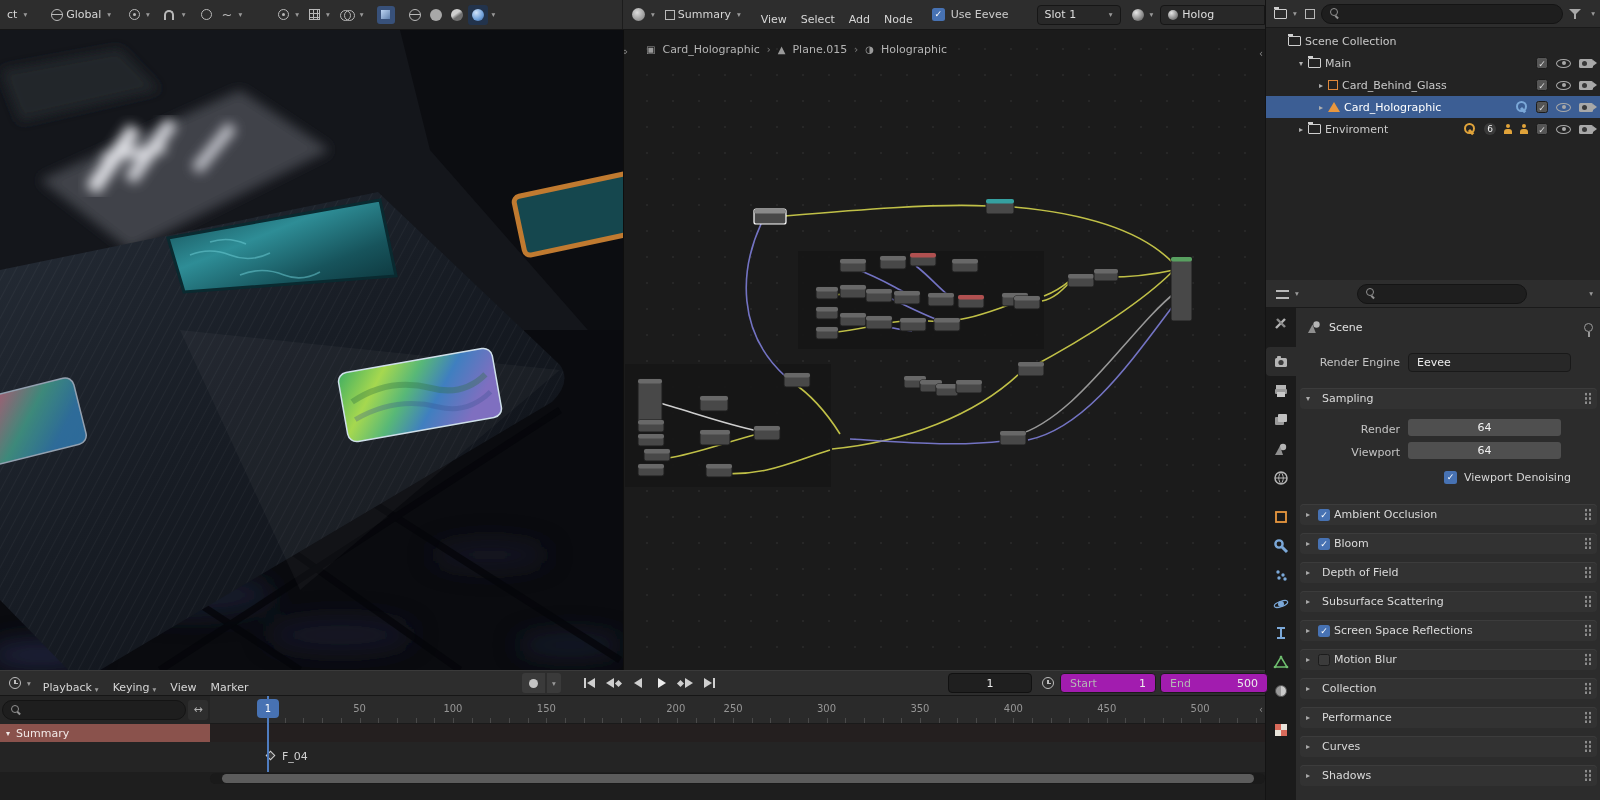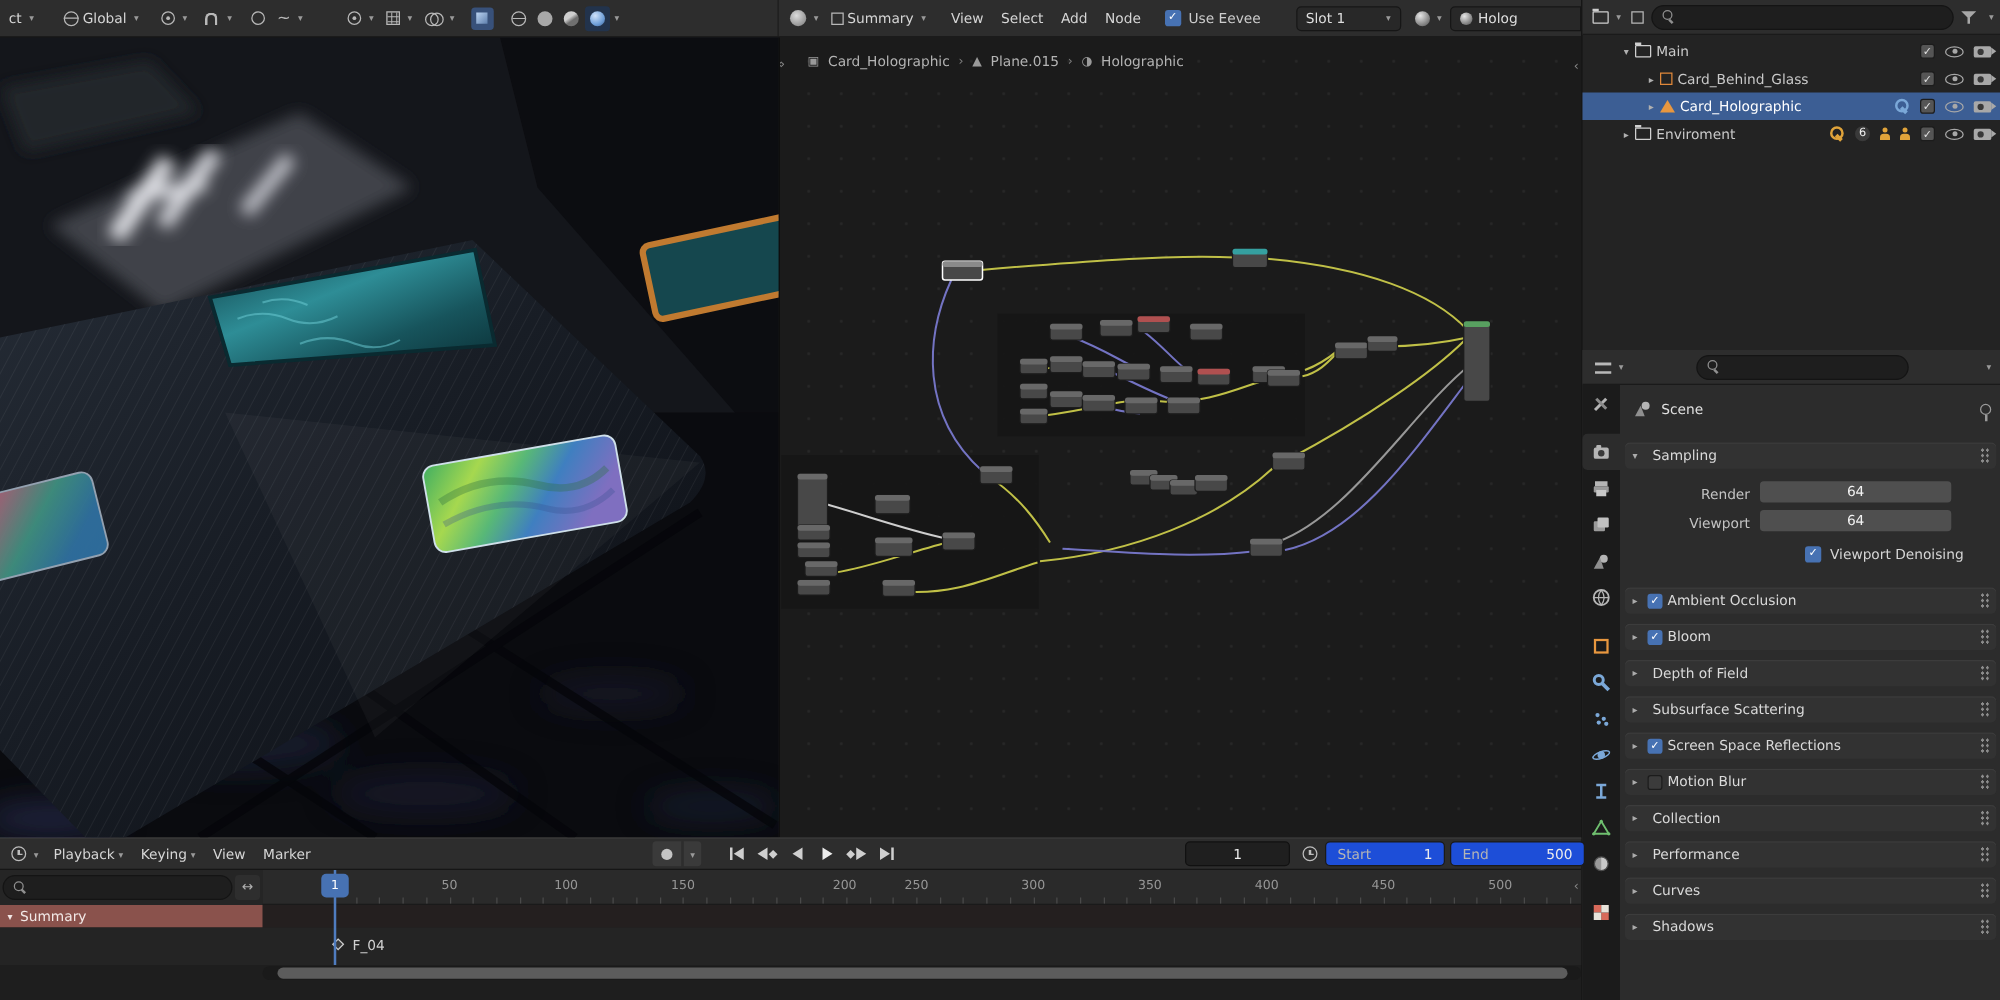--- a/index.html
+++ b/index.html
@@ -2,21 +2,21 @@
 <html><head>
 <meta charset="utf-8">
 <style>
   *{margin:0;padding:0;box-sizing:border-box;}
   html,body{width:1600px;height:800px;overflow:hidden;background:#111;}
   body{font-family:"DejaVu Sans","Liberation Sans",sans-serif;font-size:11px;color:#ccc;}
   #root{position:relative;width:1600px;height:800px;background:#1d1d1d;overflow:hidden;}
   .row{display:flex;align-items:center;}
   .carr{font-size:7.5px;color:#9a9a9a;margin-left:3px;}
   .hbtn{display:flex;align-items:center;gap:3px;padding:0 5px;height:22px;border-radius:3px;color:#d6d6d6;white-space:nowrap;}
-  .menu{padding:0 7px;height:22px;display:flex;align-items:center;color:#d6d6d6;}
+  .menu{padding:0 7px;height:22px;display:flex;align-items:flex-end;color:#d6d6d6;}
   
   #topbar{position:absolute;left:0;top:0;width:1265px;height:30px;background:#2d2d2d;border-bottom:1px solid #161616;display:flex;}
   #vp-header{width:623px;display:flex;align-items:center;padding-left:2px;border-right:1px solid #1c1c1c;overflow:hidden;}
   #node-header{width:642px;display:flex;align-items:center;padding-left:4px;overflow:hidden;}
   .pill{background:#282828;border:1px solid #161616;border-radius:4px;height:20px;display:flex;align-items:center;padding:0 7px;gap:4px;color:#dedede;}
   
   .ic-globe{width:12px;height:12px;border:1.3px solid #b8b8b8;border-radius:50%;position:relative;display:inline-block;}
   .ic-globe::after{content:"";position:absolute;left:-1px;right:-1px;top:4px;height:1.2px;background:#b8b8b8;}
   .ic-pivot{width:11px;height:11px;border:1.3px solid #b8b8b8;border-radius:50%;position:relative;display:inline-block;}
   .ic-pivot::after{content:"";position:absolute;left:3px;top:3px;width:3px;height:3px;border-radius:50%;background:#b8b8b8;}
@@ -129,21 +129,21 @@
   #playhead-pill{position:absolute;left:257px;top:29px;width:22px;height:19px;background:#4772b3;border-radius:4px;color:#fff;text-align:center;line-height:19px;font-size:10px;}
   #tl-scroll-track{position:absolute;left:210px;top:103px;width:1055px;height:11px;background:#1a1a1a;border-radius:6px;}
   #tl-scroll-thumb{position:absolute;left:12px;top:1px;width:1032px;height:9px;background:#5c5c5c;border-radius:5px;}
   .tbtn{width:23px;height:20px;display:flex;align-items:center;justify-content:center;gap:1.5px;border-radius:3px;}
   .tl-r{width:0;height:0;border-top:5px solid transparent;border-bottom:5px solid transparent;border-left:8px solid #cfcfcf;}
   .tl-l{width:0;height:0;border-top:5px solid transparent;border-bottom:5px solid transparent;border-right:8px solid #cfcfcf;}
   .tbar{width:2.4px;height:10px;background:#cfcfcf;}
   .kdia{width:5px;height:5px;background:#cfcfcf;transform:rotate(45deg);}
   .rec{width:9px;height:9px;border-radius:50%;background:#c4c4c4;}
   .valfield{height:20px;background:#1f1f1f;border:1px solid #111;border-radius:4px;color:#ececec;display:flex;align-items:center;justify-content:center;}
-  .sepill{height:20px;background:#1d4ed8;border:1px solid #1a1a1a;border-radius:4px;color:#ececec;display:flex;align-items:center;padding:0 9px;gap:8px;}
+  .sepill{height:20px;background:#a21caf;border:1px solid #1a1a1a;border-radius:4px;color:#ececec;display:flex;align-items:center;padding:0 9px;gap:8px;}
   .sepill .lab{color:#b5b5b5;}
 </style>
 </head>
 <body>
 
 <div id="root">
 
   <div id="topbar">
     <div id="vp-header">
       <div class="hbtn">
@@ -539,20 +539,27 @@
       </div>
       <span class="ic-box"></span>
       <div class="searchbox" style="flex:1;">
         <span class="mag"></span>
       </div>
       <span class="funnel"></span>
       <span class="carr">▾</span>
     </div>
     <div id="outliner-rows">
         <div class="out-row">
+          <span style="width: 8px; flex: 0 0 auto;"></span>
+          <span class="disc"></span>
+          <span class="ic-coll"></span>
+          <span class="out-label">Scene Collection</span>
+          <span class="out-right"></span>
+        </div>
+        <div class="out-row">
           <span style="width: 28px; flex: 0 0 auto;"></span>
           <span class="disc">▾</span>
           <span class="ic-coll"></span>
           <span class="out-label">Main</span>
           <span class="out-right">
             <span class="chk off" style="background: rgb(85, 85, 85); color: rgb(221, 221, 221); width: 12px; height: 12px; line-height: 12px;">✓</span>
             <span class="eye"></span>
             <span class="camic"></span>
           </span>
         </div>
@@ -706,20 +713,26 @@
         </div>
 
       <div id="props-content">
         <div class="ctx-row">
           <svg width="16" height="16">
               <circle cx="10.5" cy="5.5" r="3.2" fill="#b5b5b5"></circle>
               <path d="M2 14 L6.5 5.5 L9.8 14 Z" fill="#8f8f8f"></path>
             </svg>
           <span>Scene</span>
           <span class="pin"></span>
+        </div>
+        <div class="eng-row">
+          <span class="flabel">Render Engine</span>
+          <div class="dfield">
+              <span>Eevee</span>
+            </div>
         </div>
 
         <div class="panel-h" style="margin-top:16px;">
           <span class="pchev">▾</span>
           <span class="plabel">Sampling</span>
           <span class="dots"></span>
         </div>
         <div class="srow">
           <span class="flabel">Render</span>
           <div class="nfield"><span>64</span></div>

